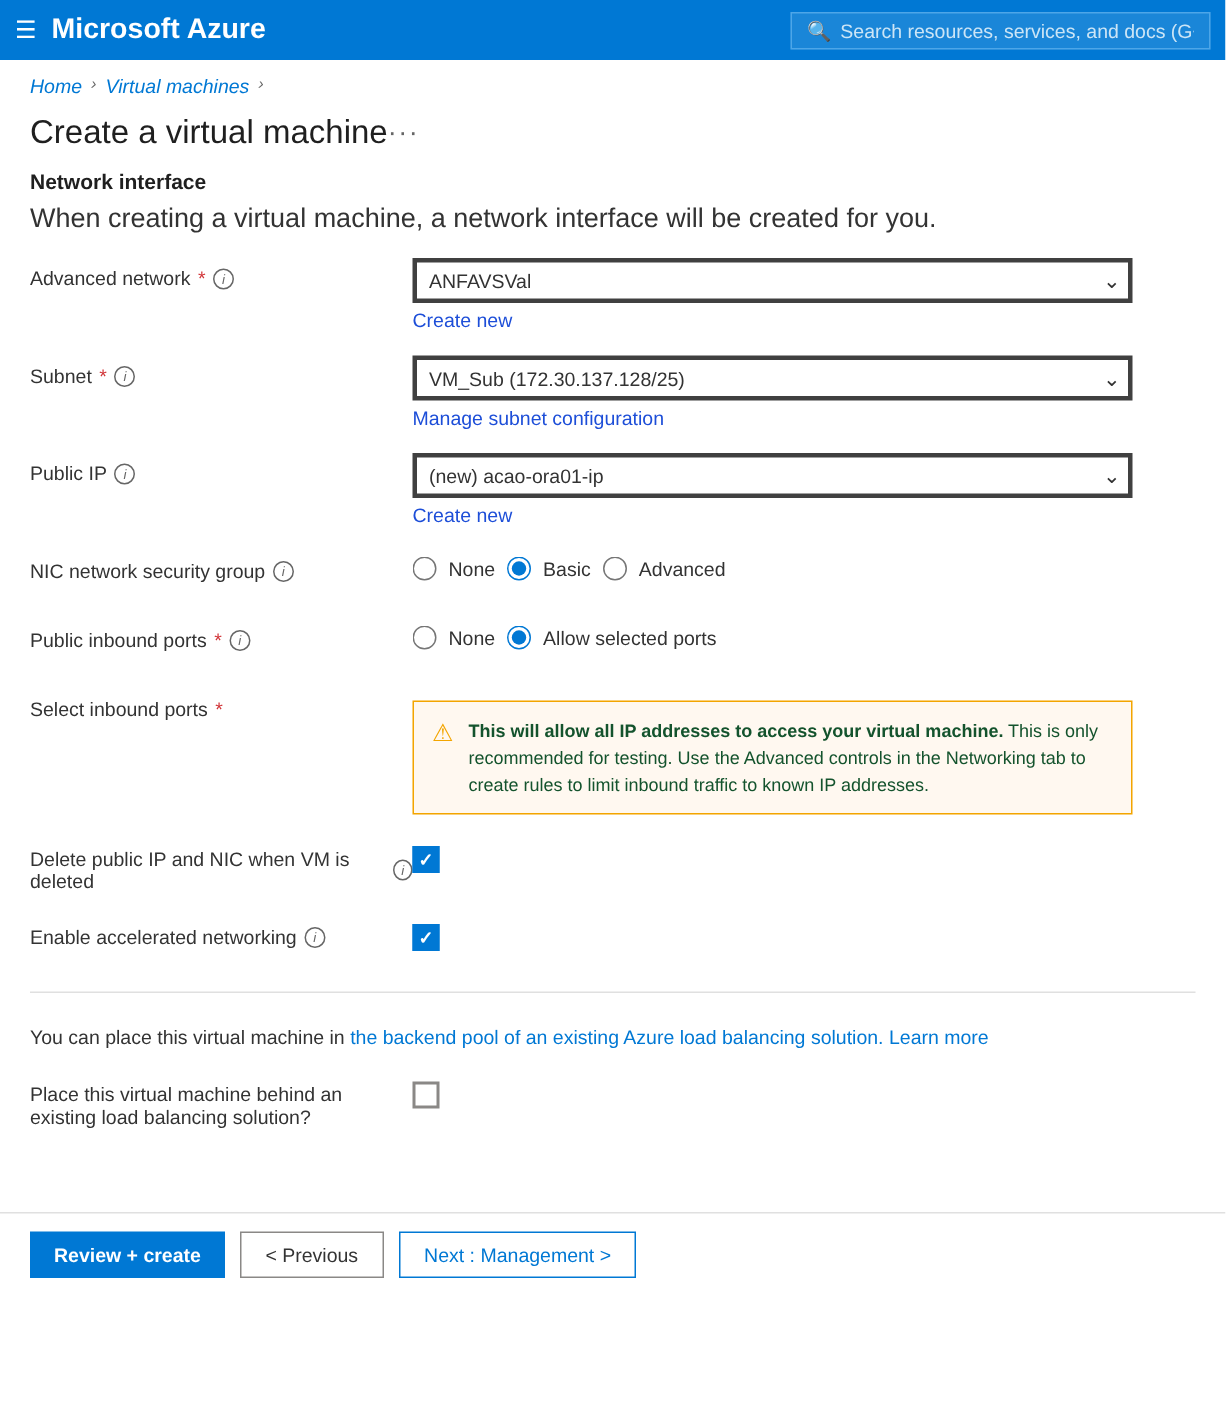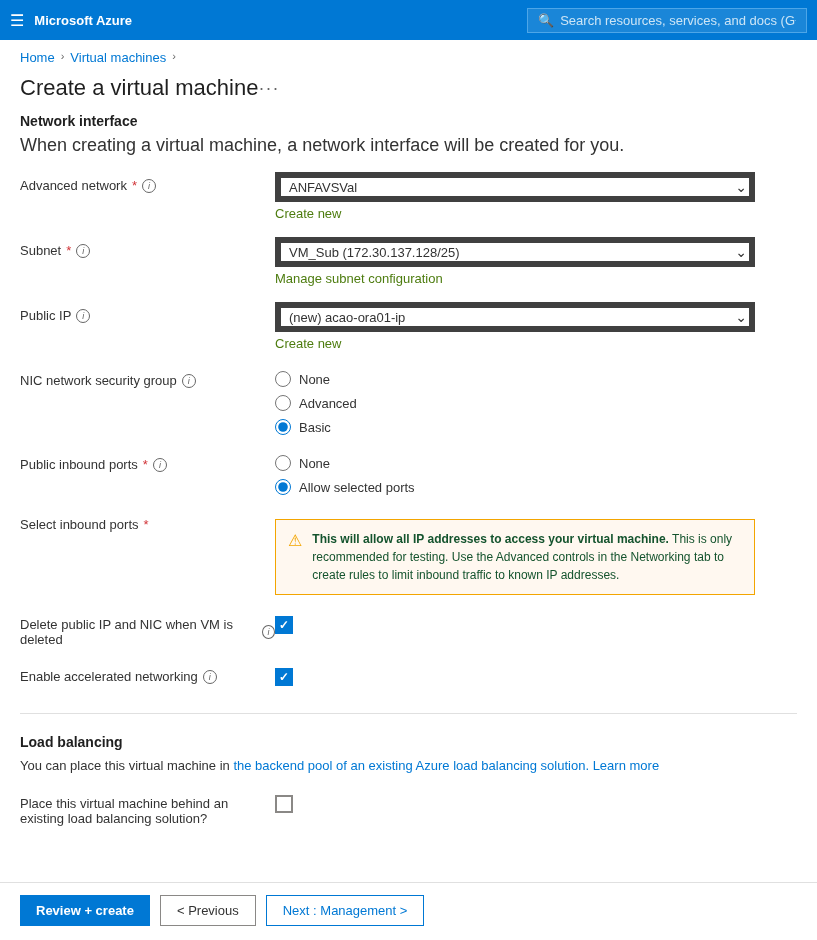--- a/index.html
+++ b/index.html
@@ -9,21 +9,21 @@
     .top-nav {
       background: #0078d4;
       height: 40px;
       display: flex;
       align-items: center;
       padding: 0 10px;
       justify-content: space-between;
     }
     .top-nav-left { display: flex; align-items: center; gap: 10px; }
     .hamburger-icon { color: #fff; font-size: 16px; cursor: pointer; }
-    .azure-logo { color: #fff; font-size: 13px; font-weight: 600; }
+    .azure-logo { color: #fff; font-size: 19px; font-weight: 600; }
     .search-bar {
       background: #1a86d8;
       border: 1px solid #4da6e8;
       color: #fff;
       padding: 4px 10px;
       font-size: 13px;
       width: 280px;
       display: flex;
       align-items: center;
       gap: 6px;
@@ -38,20 +38,21 @@
     }
     .search-bar input::placeholder { color: #cce5f6; }
 
     
     .breadcrumb {
       padding: 10px 20px 6px 20px;
       display: flex;
       align-items: flex-start;
       gap: 6px;
       font-size: 13px;
+      font-style: italic;
     }
     .breadcrumb a { color: #0078d4; text-decoration: none; }
     .breadcrumb-sep { color: #666; font-size: 11px; }
 
     
     .page-title-row {
       padding: 4px 20px 12px 20px;
       display: flex;
       align-items: center;
     }
@@ -93,21 +94,21 @@
       color: #666;
       cursor: pointer;
       font-style: italic;
     }
     .form-control { flex: 1; }
 
     .dropdown {
       width: 100%;
       max-width: 480px;
       height: 30px;
-      border: 6px solid #404040;
+      border: 3px solid #404040;
       padding: 0 28px 0 8px;
       font-size: 13px;
       color: #333;
       background: #fff;
       appearance: none;
       -webkit-appearance: none;
       position: relative;
       cursor: pointer;
       outline: none;
     }
@@ -121,23 +122,23 @@
       content: '⌄';
       position: absolute;
       right: 8px;
       top: 50%;
       transform: translateY(-50%);
       font-size: 14px;
       color: #333;
       pointer-events: none;
     }
 
-    .link-action { color: #4d7c0f; font-size: 13px; text-decoration: none; cursor: pointer; display: block; margin-top: 4px; }
-
-    .radio-group { display: flex; flex-direction: column; gap: 8px; padding-top: 4px; }
+    .link-action { color: #1d4ed8; font-size: 13px; text-decoration: none; cursor: pointer; display: block; margin-top: 4px; }
+
+    .radio-group { display: flex; flex-direction: row; gap: 8px; padding-top: 4px; }
     .radio-option { display: flex; align-items: center; gap: 8px; cursor: pointer; }
     .radio-option input[type="radio"] { width: 16px; height: 16px; accent-color: #0078d4; cursor: pointer; }
 
     .warning-box {
       background: #fff8f0;
       border: 1px solid #f3a500;
       padding: 10px 12px;
       margin-top: 8px;
       display: flex;
       gap: 10px;
@@ -291,26 +292,26 @@
       <span>NIC network security group</span>
       <span class="info-icon">i</span>
     </div>
     <div class="form-control">
       <div class="radio-group">
         <label class="radio-option">
           <input type="radio" name="nic-nsg" value="None" style="">
           <span>None</span>
         </label>
         <label class="radio-option">
+          <input type="radio" name="nic-nsg" value="Basic" checked="" style="">
+          <span>Basic</span>
+        </label>
+        <label class="radio-option">
           <input type="radio" name="nic-nsg" value="Advanced" style="">
           <span>Advanced</span>
-        </label>
-        <label class="radio-option">
-          <input type="radio" name="nic-nsg" value="Basic" checked="" style="">
-          <span>Basic</span>
         </label>
       </div>
     </div>
   </div>
 
   <div class="form-row">
     <div class="form-label">
       <span>Public inbound ports</span>
       <span class="required">*</span>
       <span class="info-icon">i</span>
@@ -369,21 +370,20 @@
         <div class="azure-checkbox">
           <span class="checkmark">✓</span>
         </div>
       </div>
     </div>
   </div>
 
   <hr class="divider">
 
   <div class="load-balancing-section">
-    <div class="section-title">Load balancing</div>
     <div class="load-desc">
       <span>You can place this virtual machine in </span><a>the backend pool of an existing Azure load balancing solution.</a><span> </span><a>Learn more</a>
     </div>
     <div class="form-row">
       <div class="form-label">
         <span>Place this virtual machine behind an existing load balancing solution?</span>
       </div>
       <div class="form-control">
         <div class="checkbox-row">
           <div class="azure-checkbox unchecked">

